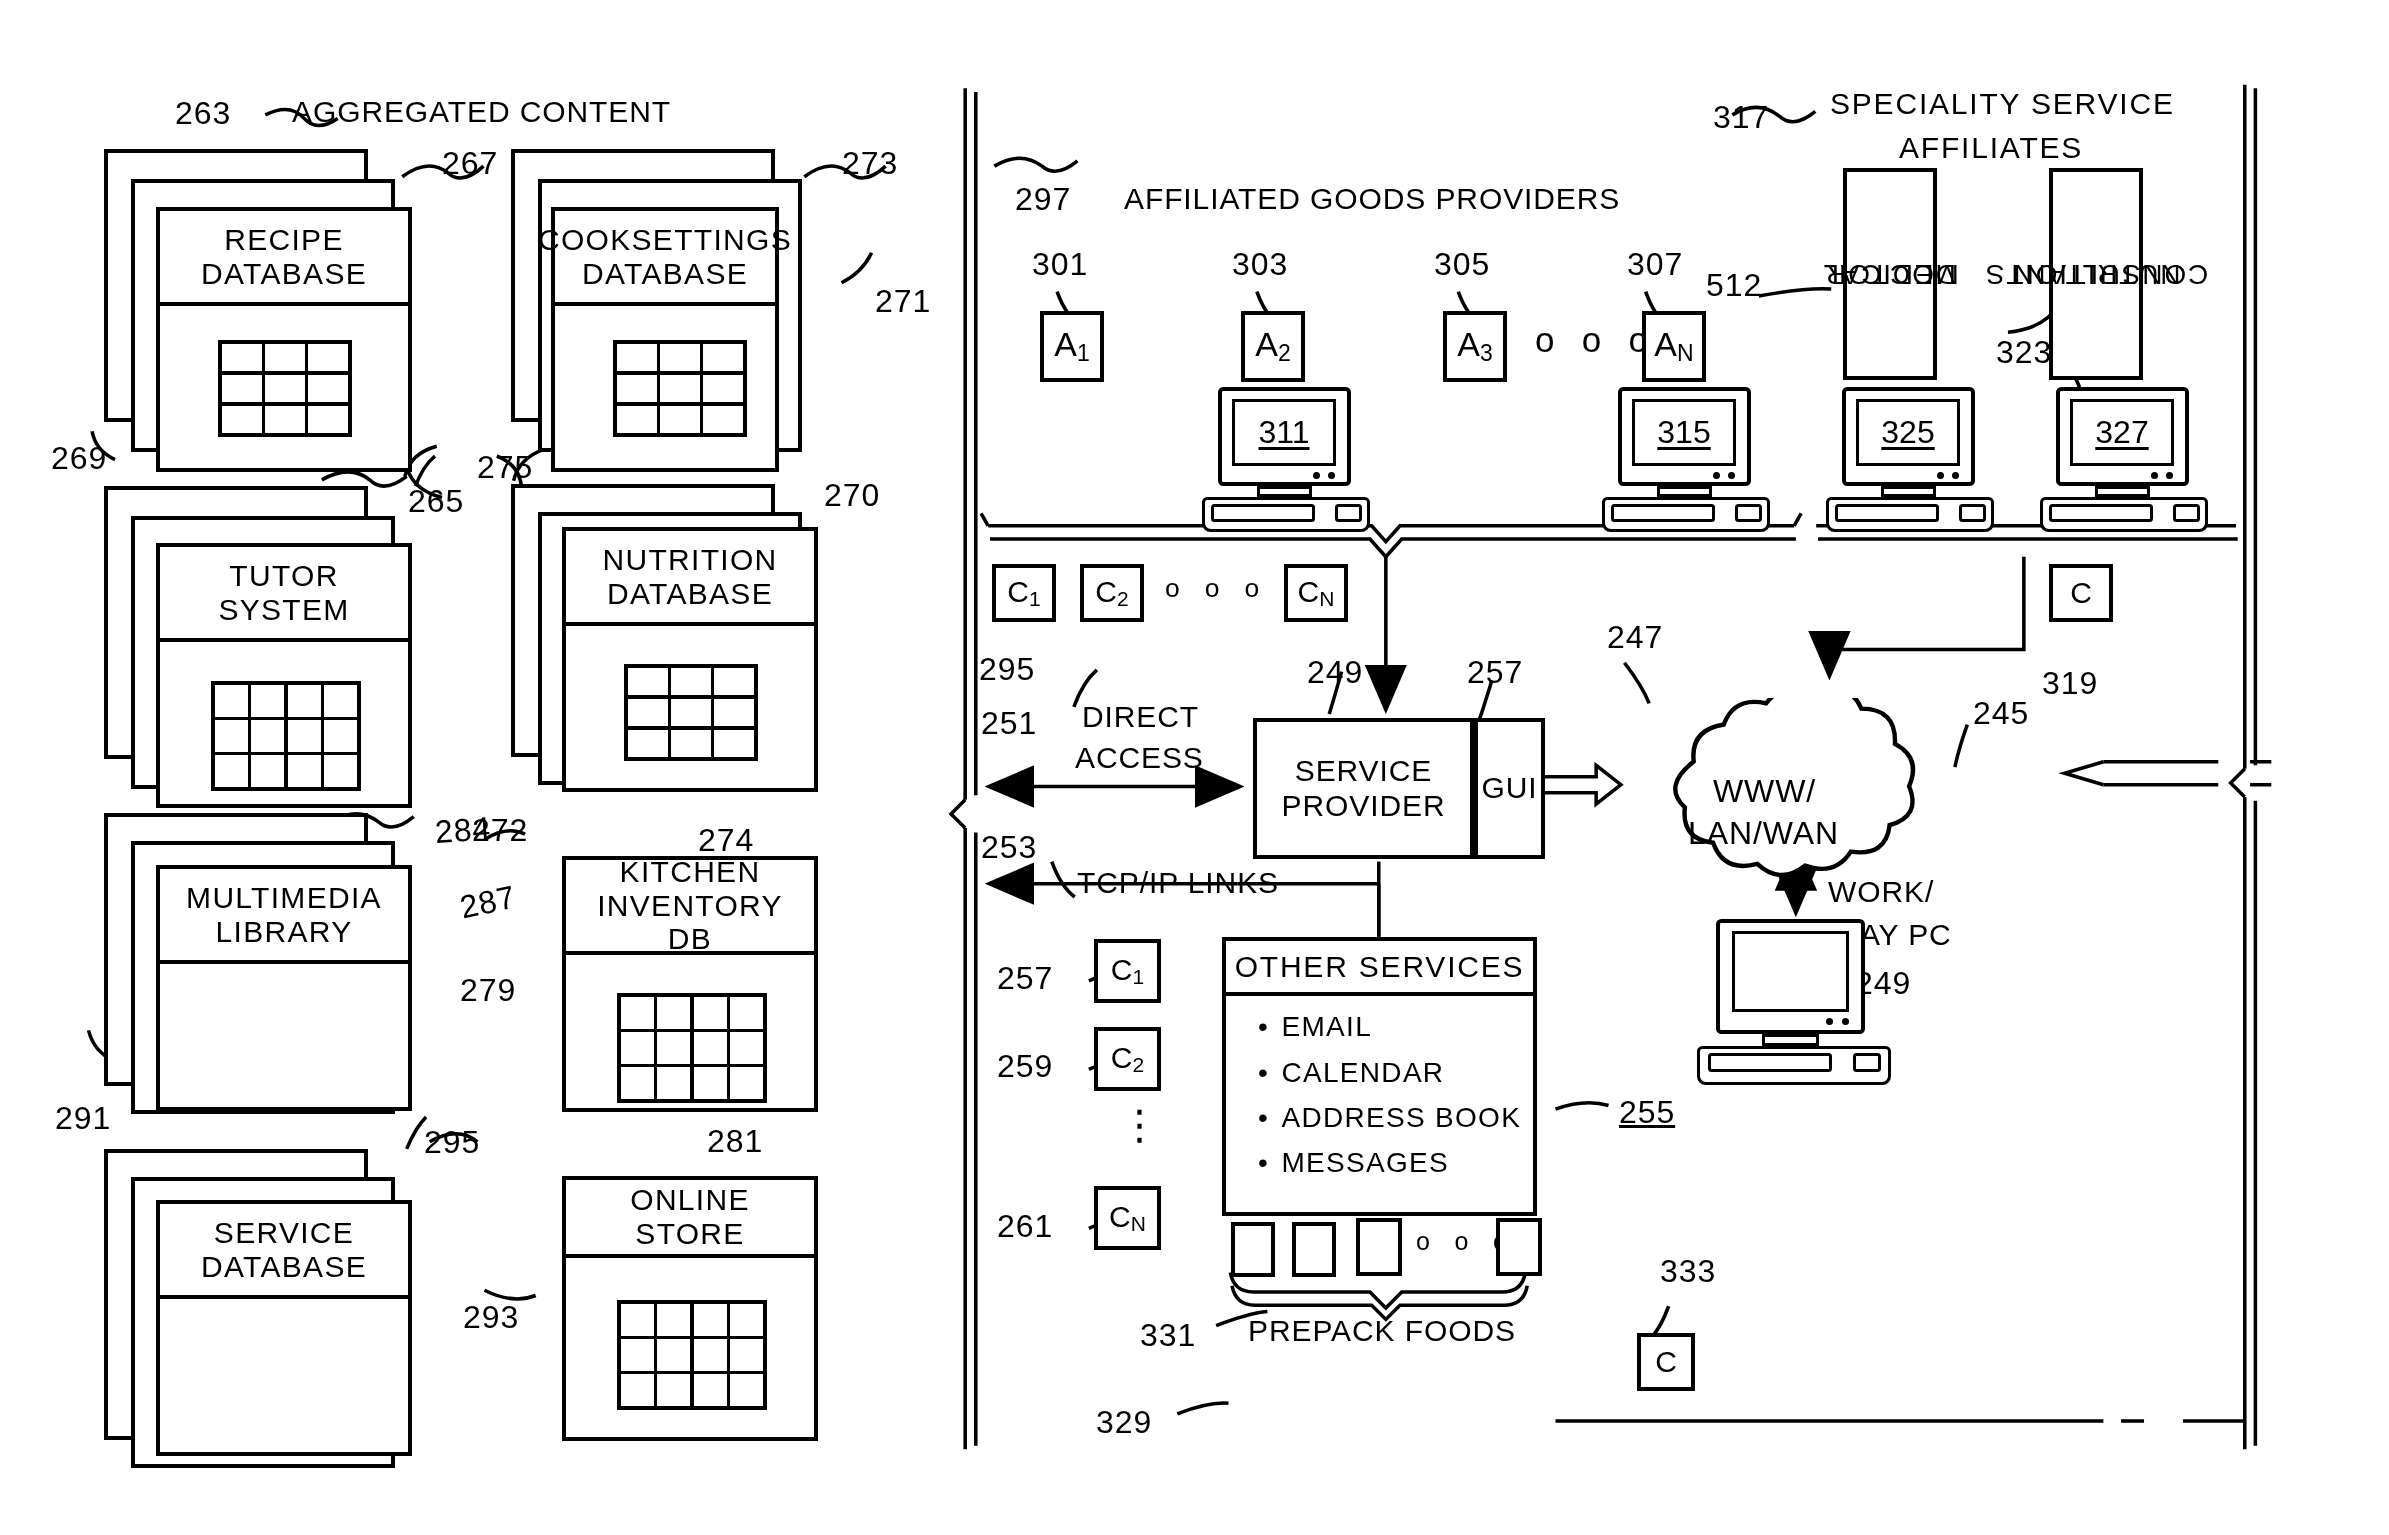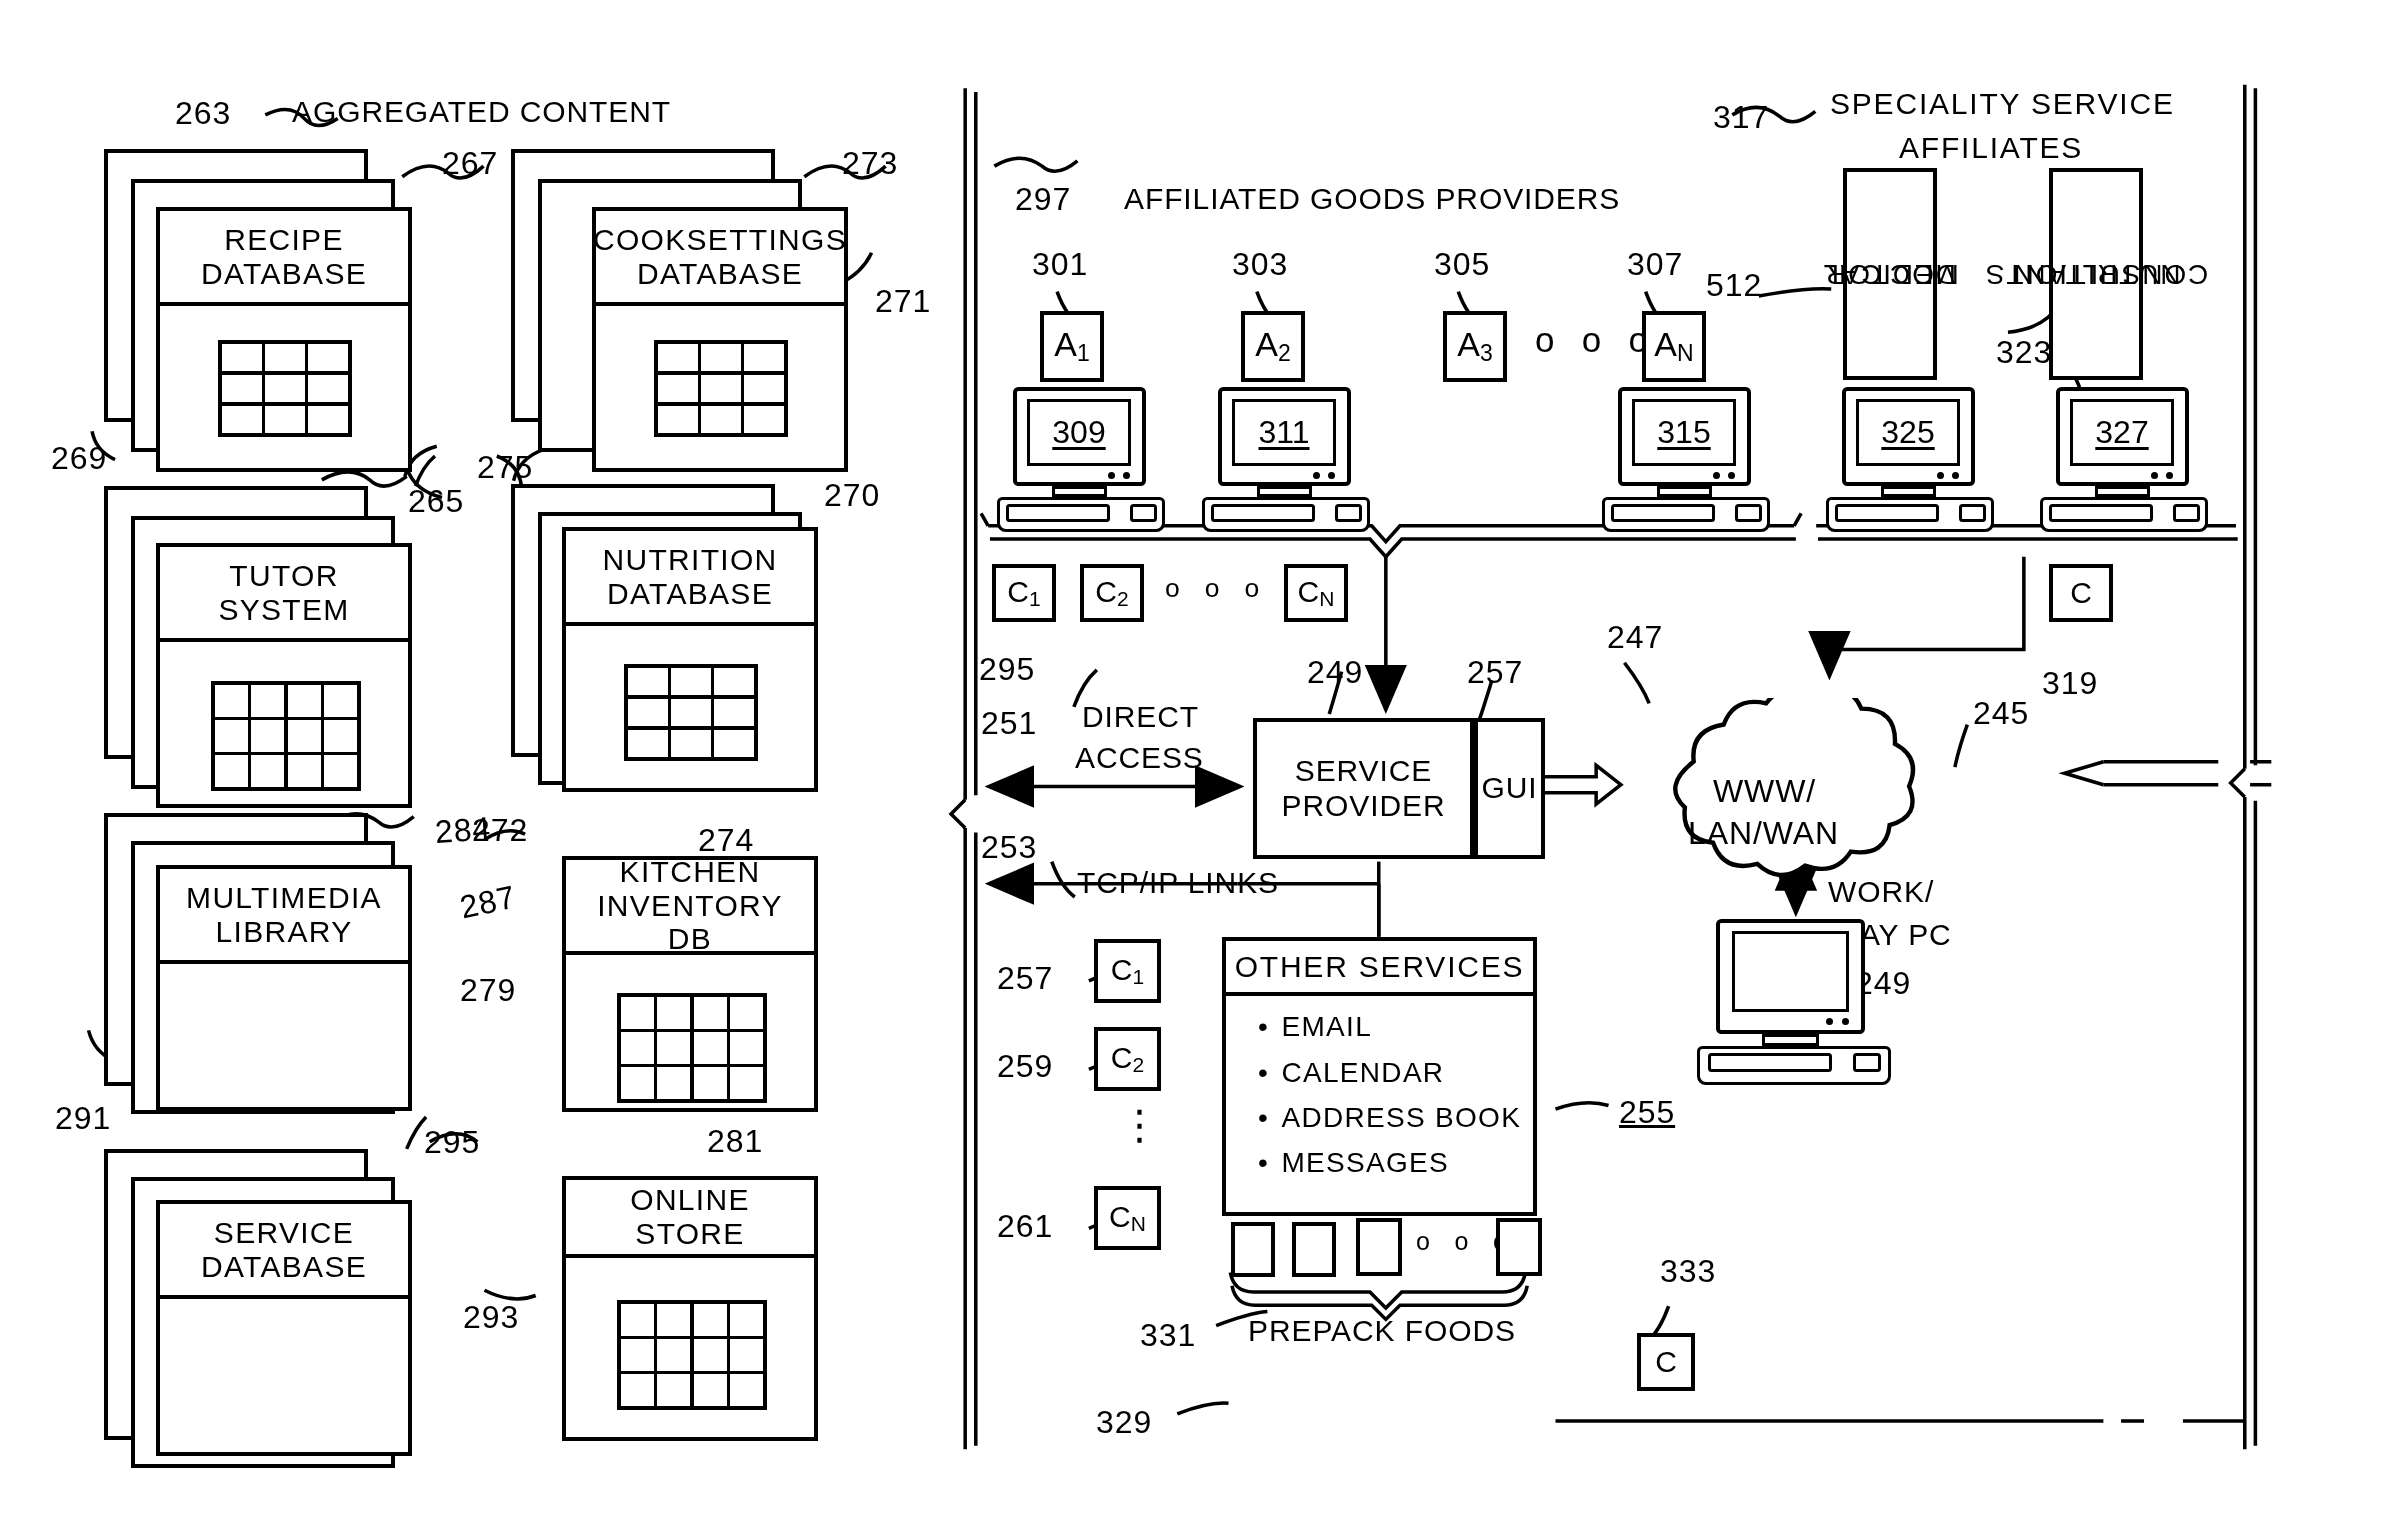--- a/index.html
+++ b/index.html
@@ -206,21 +206,21 @@
         <div></div>
     </div>
   </div>
   <div class="num" style="left:442px;top:145px;">267</div>
   <div class="num" style="left:51px;top:440px;">269</div>
 
   <div class="stack" style="left:511px;top:149px;">
     <div class="sh" style="left:0;top:0;width:256px;height:265px;"></div>
     <div class="sh" style="left:26.5px;top:30px;width:256px;height:265px;"></div>
   </div>
-  <div class="card" style="left:592px;top:207px;width:256px;height:265px;">
+  <div class="card" style="left:551px;top:207px;width:228px;height:265px;">
     <div class="title" style="height:95px;">
       <span><span>COOKSETTINGS</span><br>
       <span>DATABASE</span></span>
     </div>
     <div class="grid" style="left:58px;top:129px;width:134px;height:97px;grid-template-columns:repeat(3,1fr);grid-template-rows:repeat(3,1fr);">
       <div></div>
         <div></div>
         <div></div>
         <div></div>
         <div></div>
@@ -385,32 +385,20 @@
   <div class="vbox" style="left:1843px;top:168px;width:94px;height:212px;">
     <span><span>MEDICAL</span><br>
     <span>DOCTOR</span></span>
   </div>
   <div class="num" style="left:1996px;top:334px;">323</div>
   <div class="vbox" style="left:2049px;top:168px;width:94px;height:212px;">
     <span><span>NUTRITION</span><br>
     <span>CONSULTANTS</span></span>
   </div>
 
-  <div class="pc" style="left:997px;top:387px;width:168px;height:141px;">
-    <div class="mon" style="left:16px;top:0;width:133px;height:99px;"></div>
-    <div class="scr" style="left:30px;top:12.4px;width:104px;height:67px;">
-      <u>309</u>
-    </div>
-    <div class="dots2" style="left:111px;top:85px;"></div>
-      <div class="dots2" style="left:126px;top:85px;"></div>
-    <div class="neck" style="left:55px;top:99px;width:55px;height:10.6px;"></div>
-    <div class="kb" style="left:0;top:110px;width:168px;height:35px;"></div>
-    <div class="kb k1" style="left:8.8px;top:117px;width:104px;height:17.7px;border-radius:3.5px;"></div>
-    <div class="kb k1" style="left:133px;top:117px;width:26.5px;height:17.7px;border-radius:3.5px;"></div>
-  </div>
 
   <div class="pc" style="left:1202px;top:387px;width:168px;height:141px;">
     <div class="mon" style="left:16px;top:0;width:133px;height:99px;"></div>
     <div class="scr" style="left:30px;top:12.4px;width:104px;height:67px;">
       <u>311</u>
     </div>
     <div class="dots2" style="left:111px;top:85px;"></div>
       <div class="dots2" style="left:126px;top:85px;"></div>
     <div class="neck" style="left:55px;top:99px;width:55px;height:10.6px;"></div>
     <div class="kb" style="left:0;top:110px;width:168px;height:35px;"></div>

